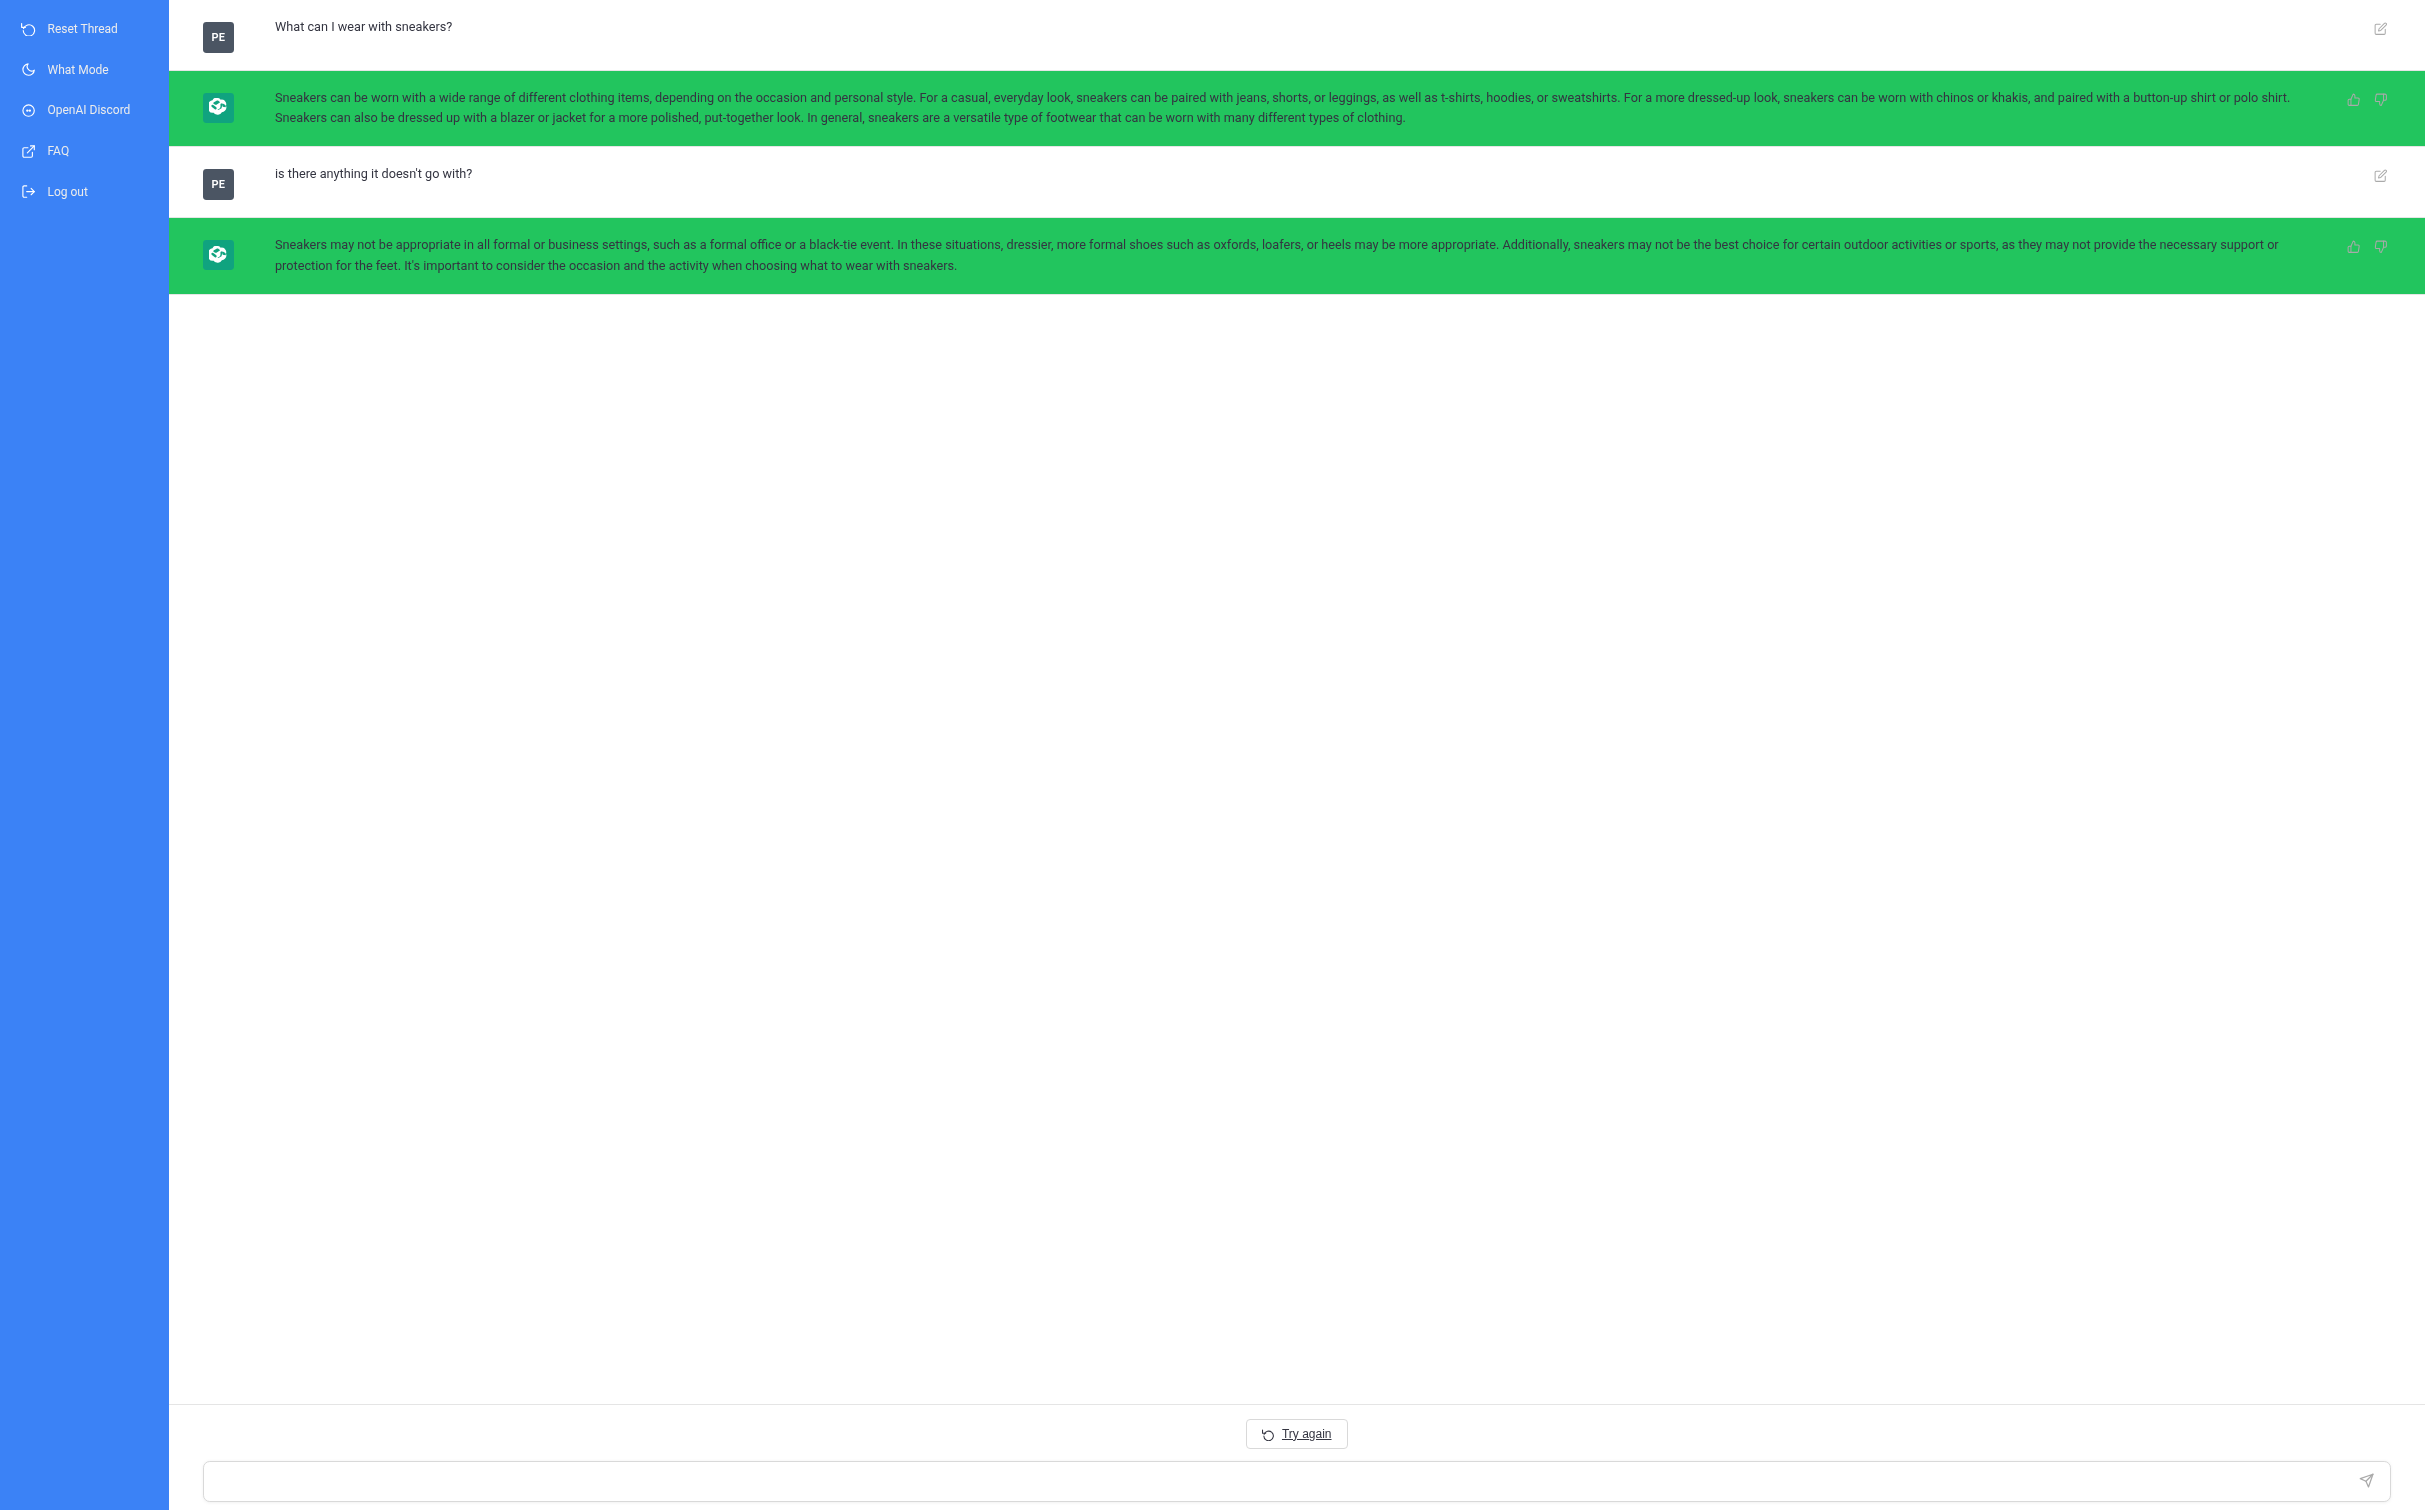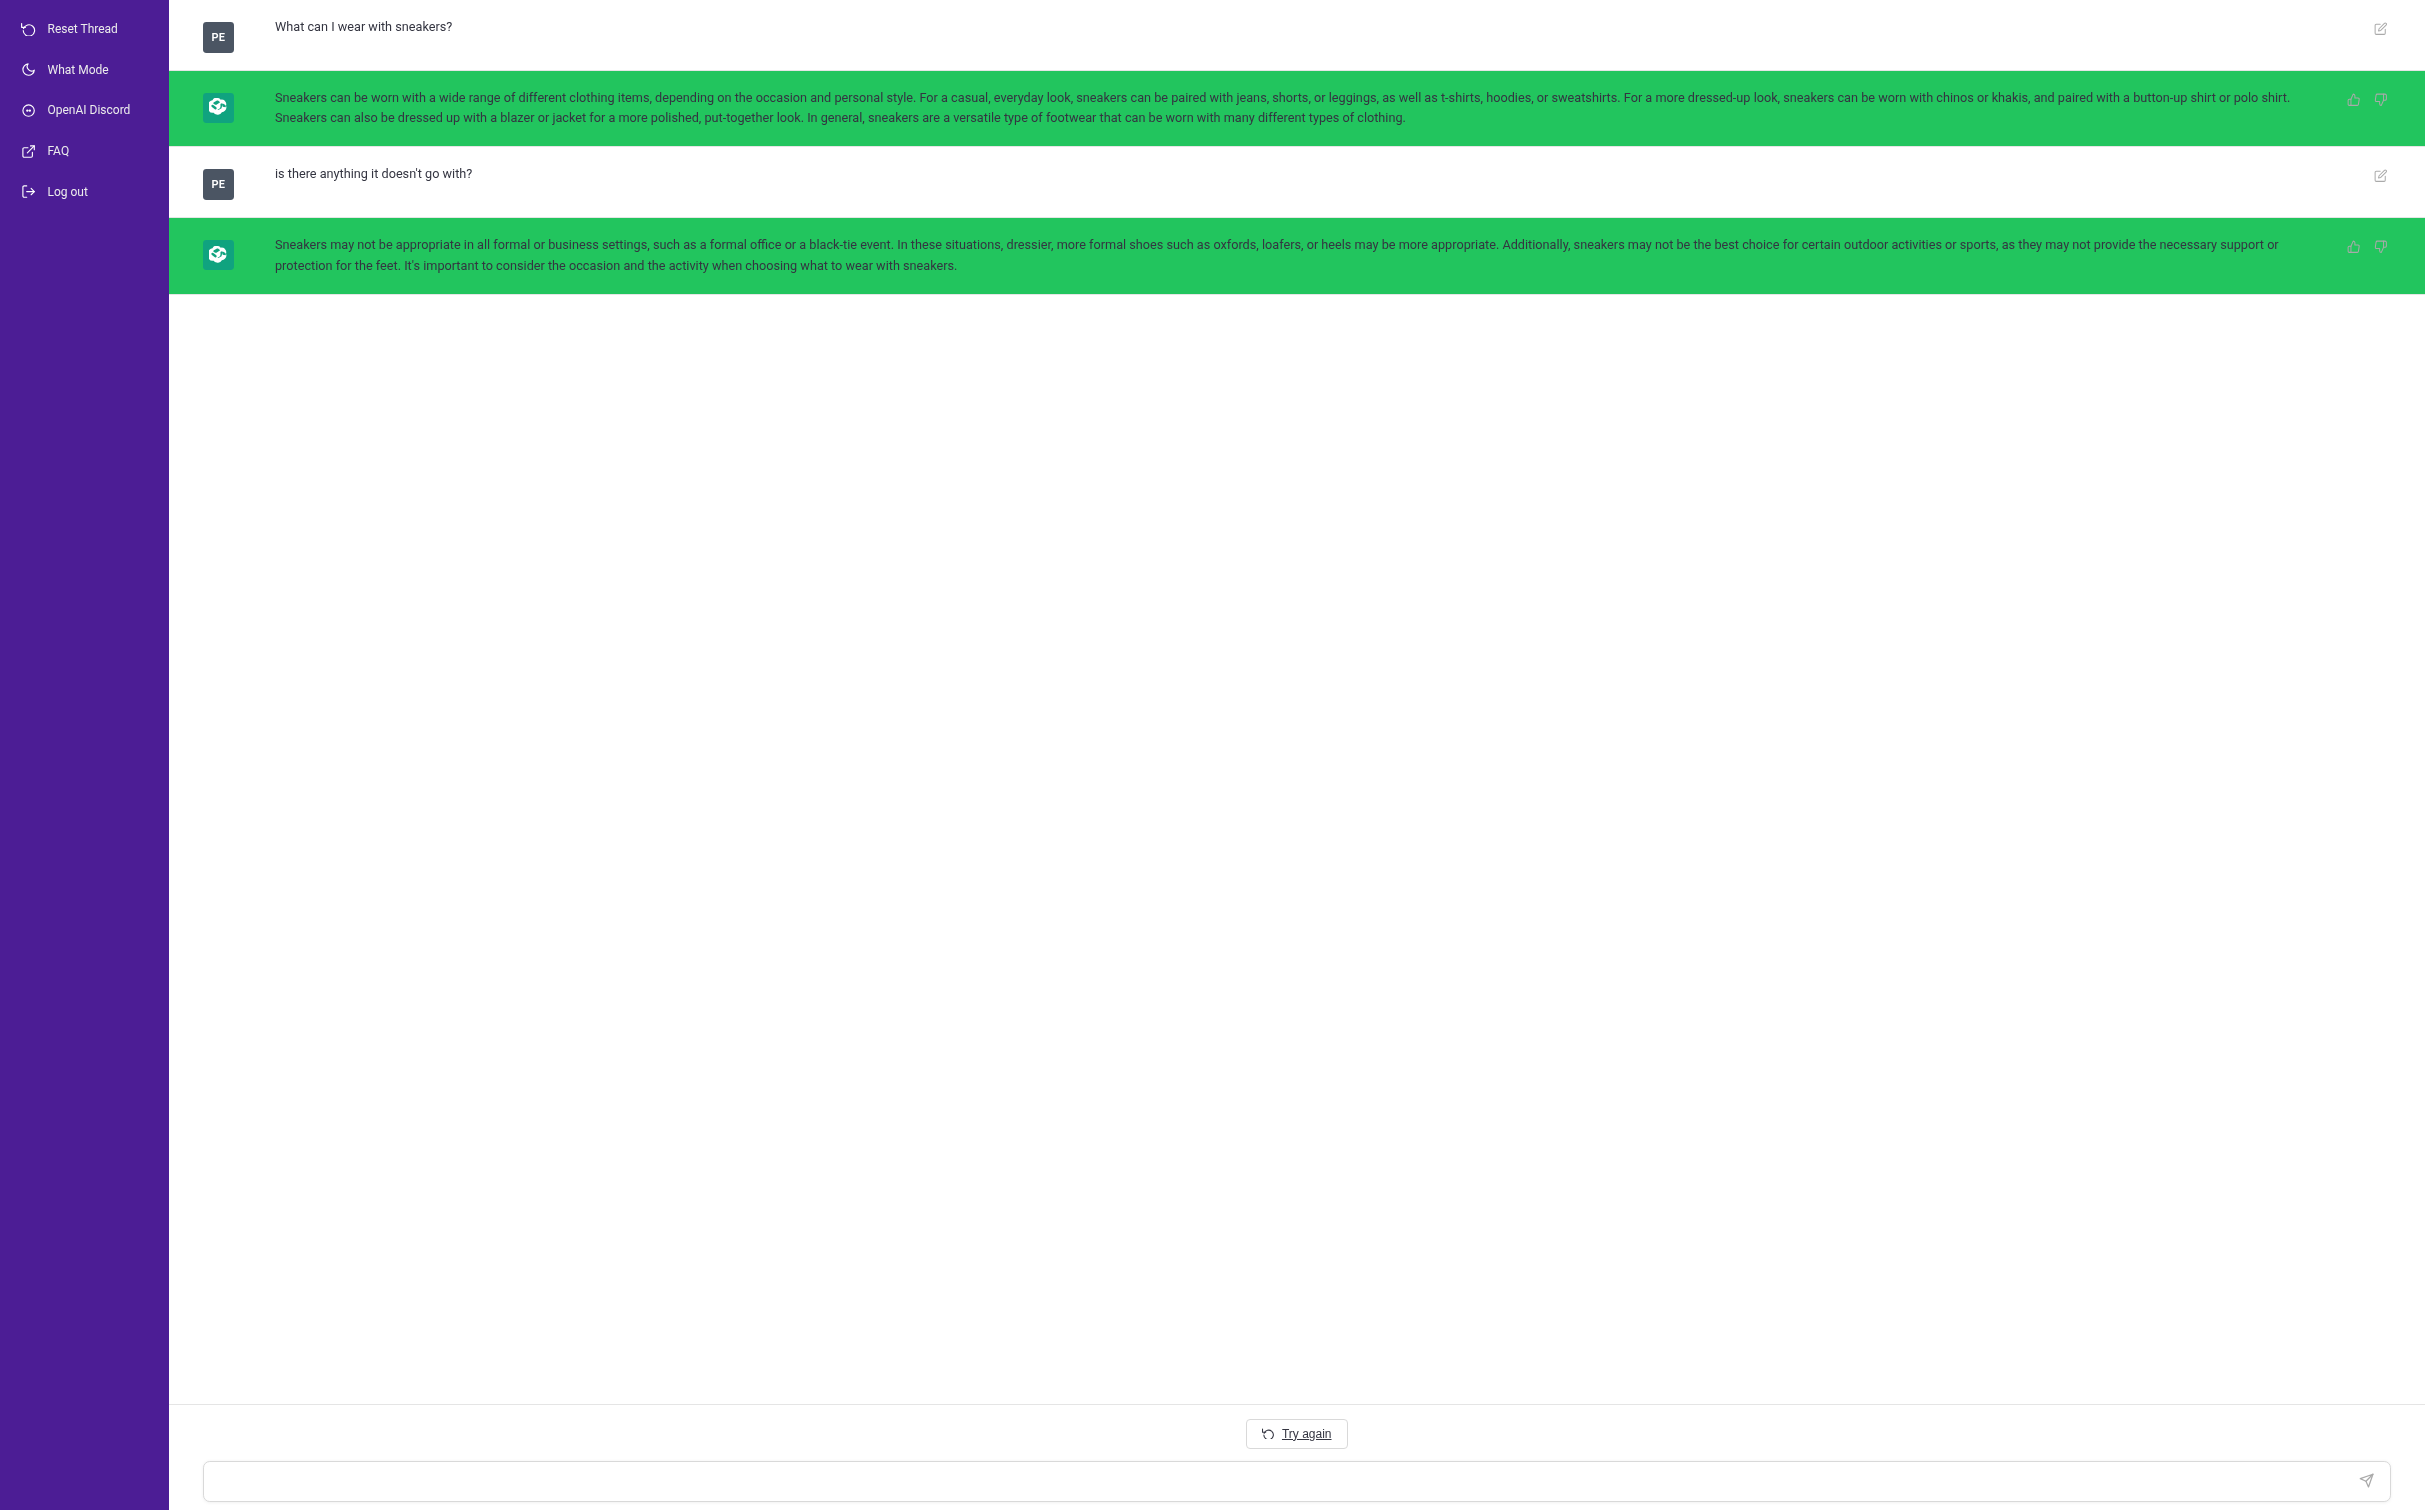--- a/index.html
+++ b/index.html
@@ -1,21 +1,21 @@
 <!DOCTYPE html>
 <html style="font-size:13.5px"><head>
   <meta charset="utf-8">
   <style>
     * { box-sizing: border-box; margin: 0; padding: 0; }
     body { font-family: -apple-system, BlinkMacSystemFont, 'Segoe UI', Roboto, sans-serif; display: flex; height: 100vh; overflow: hidden; background: #f7f7f8; }
 
     
     #sidebar {
       width: 169px;
-      background: #4c1d95;
+      background: #3b82f6;
       color: #fff;
       display: flex;
       flex-direction: column;
       padding: 8.5px 0;
       flex-shrink: 0;
     }
     .sidebar-item {
       display: flex;
       align-items: center;
       gap: 10.2px;
@@ -134,21 +134,21 @@
       padding: 13.5px 34px 8.5px;
     }
 
     .try-again-row {
       display: flex;
       justify-content: center;
       margin-bottom: 12px;
     }
     .try-again-btn {
       display: flex;
-      align-items: flex-start;
+      align-items: flex-end;
       gap: 6.8px;
       border: 0.8px solid #d9d9d9;
       background: #fff;
       border-radius: 4px;
       padding: 6.8px 15.2px;
       font-size: 12px;
       cursor: pointer;
       color: #343541;
       text-decoration: underline;
     }

